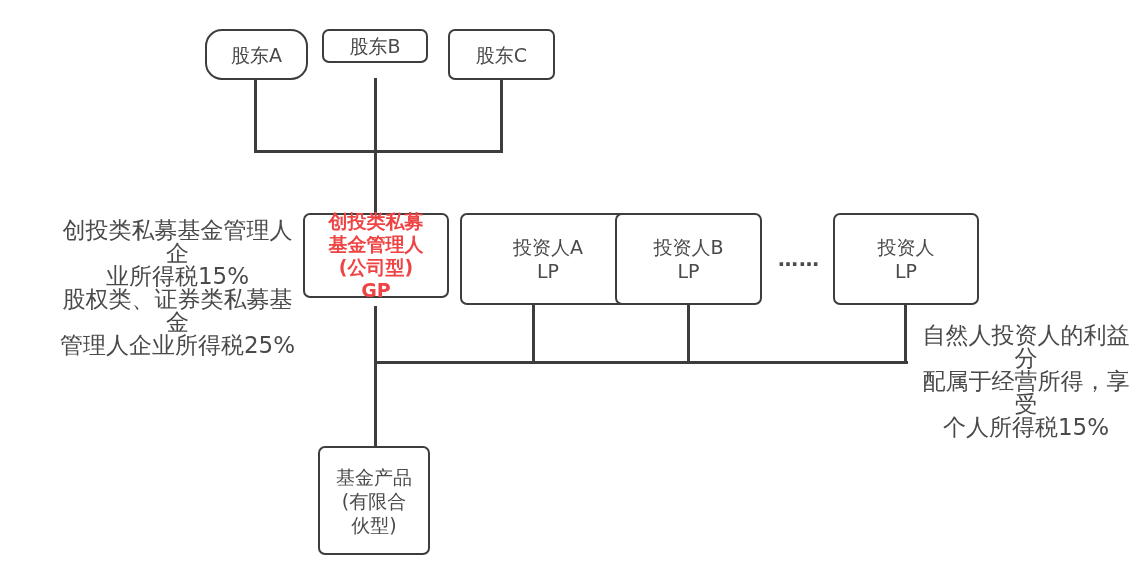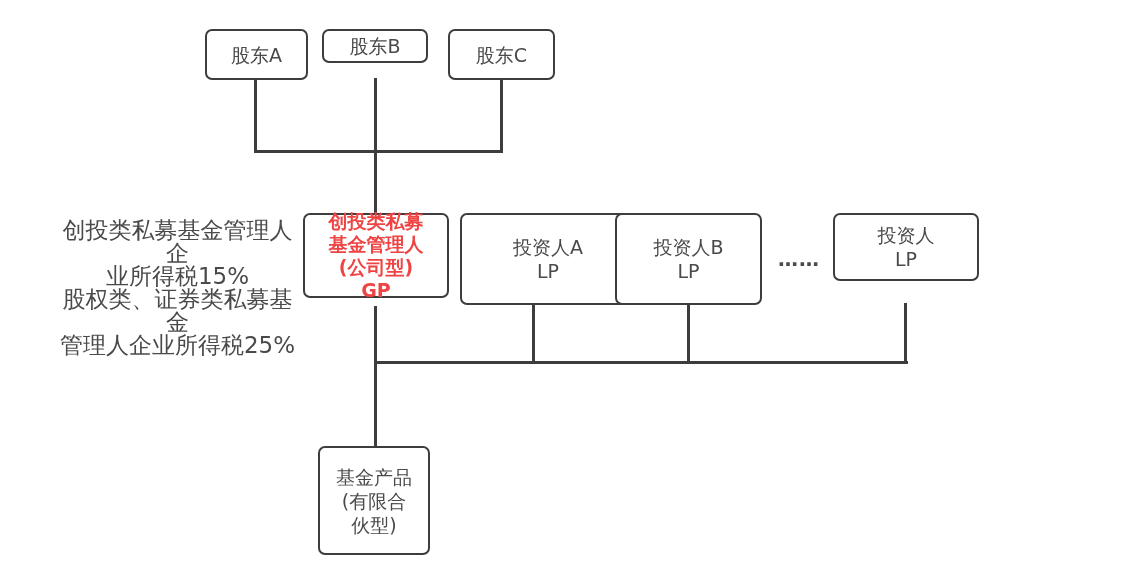--- a/index.html
+++ b/index.html
@@ -42,28 +42,28 @@
     background: var(--background);
     display: flex;
     align-items: center;
     justify-content: center;
     text-align: center;
     white-space: pre-line;
     font-size: 19px;
     line-height: 24px;
     color: var(--text);
   }
-  .box-sh-a { left: 205px; top: 29px; width: 103px; height: 51px; }
+  .box-sh-a { left: 205px; top: 29px; width: 103px; height: 51px; border-radius: 17px; }
   .box-sh-b { left: 322px; top: 29px; width: 106px; height: 34px; }
   .box-sh-c { left: 448px; top: 29px; width: 107px; height: 51px; }
   .box-gp   { left: 303px; top: 213px; width: 146px; height: 85px;
               font-weight: bold; line-height: 23px; color: #ef4444; }
   .box-inv-a { left: 460px; top: 213px; width: 176px; height: 92px; }
   .box-inv-b { left: 615px; top: 213px; width: 147px; height: 92px; }
-  .box-inv-n { left: 833px; top: 213px; width: 146px; height: 68px; }
+  .box-inv-n { left: 833px; top: 213px; width: 146px; height: 92px; }
   .box-fund  { left: 318px; top: 446px; width: 112px; height: 109px; }
 
   
   .ellipsis {
     position: absolute;
     left: 766px; top: 213px; width: 66px; height: 92px;
     display: flex; align-items: center; justify-content: center;
     font-size: 20px; font-weight: bold; letter-spacing: 1px;
     color: var(--text);
   }
@@ -113,14 +113,17 @@
 LP</div>
 
   <div class="node box-fund">基金产品
 (有限合
 伙型)</div>
 
   <div class="note note-left">创投类私募基金管理人企
 业所得税15%
 股权类、证券类私募基金
 管理人企业所得税25%</div>
+  <div class="note note-right">自然人投资人的利益分
+配属于经营所得，享受
+个人所得税15%</div>
 
 </div>
 
 </body></html>

